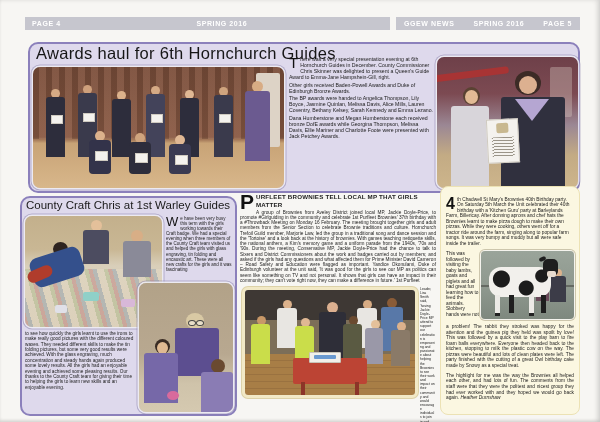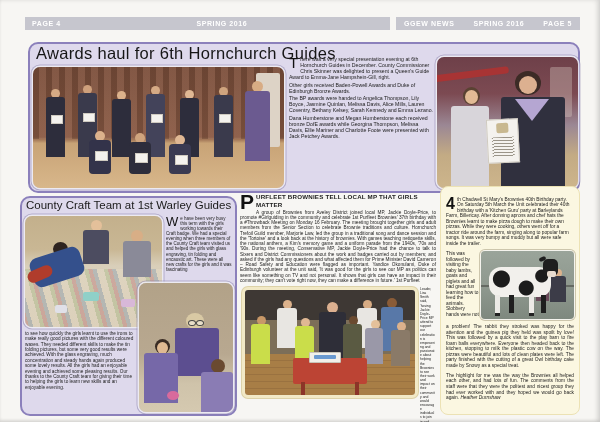--- a/index.html
+++ b/index.html
@@ -129,21 +129,21 @@
     <div class="abs" style="left:78px;top:42px;width:34px;height:22px;background:#b5a6d2;clip-path:polygon(0 0,100% 0,50% 100%);"></div>
 
     <div class="cert" style="left:50px;top:62px;width:30px;height:42px;transform:rotate(-3deg);">
       <div class="abs" style="left:9px;top:3px;width:12px;height:10px;background:#c8b890;border-radius:2px;"></div>
       <div class="abs" style="left:4px;top:17px;right:4px;height:20px;background:
         repeating-linear-gradient(180deg,#9a9488 0 1px,transparent 1px 3px);"></div>
     </div>
   </div>
 
   <div class="panel panel-craft"></div>
-  <div class="craft-title">County Craft Team at 1st Warley Guides</div>
+  <div class="craft-title">County Craft Chris at 1st Warley Guides</div>
 
   <div class="photo" style="left:25px;top:216px;width:137px;height:111px;">
     <div class="abs" style="left:0;top:0;right:0;bottom:0;background:
       linear-gradient(180deg,#c3b08c 0%,#c9b794 30%,#d9cfba 45%,#d5c9b2 100%);"></div>
 
     <div class="abs" style="left:0;bottom:0;right:0;height:58px;background:
       repeating-linear-gradient(75deg,rgba(170,60,80,.25) 0 4px,rgba(60,110,170,.22) 4px 8px,rgba(230,220,200,.4) 8px 15px,rgba(120,170,90,.2) 15px 19px);"></div>
     <div class="abs" style="left:58px;bottom:26px;width:16px;height:9px;background:#8fd0c8;border-radius:2px;"></div>
     <div class="abs" style="left:30px;bottom:14px;width:12px;height:8px;background:#e0e0e8;border-radius:2px;"></div>
     <div class="abs" style="left:96px;bottom:20px;width:14px;height:8px;background:#d8b8d8;border-radius:2px;"></div>

